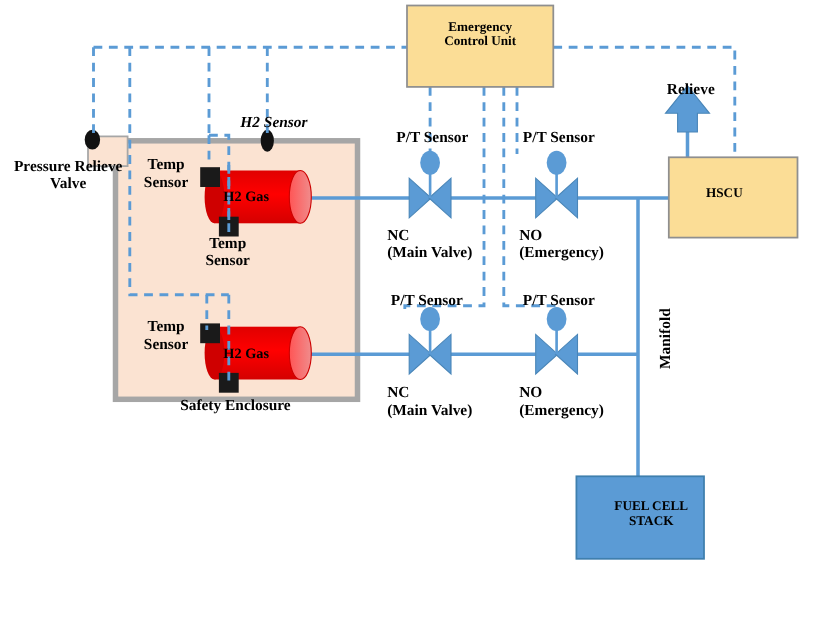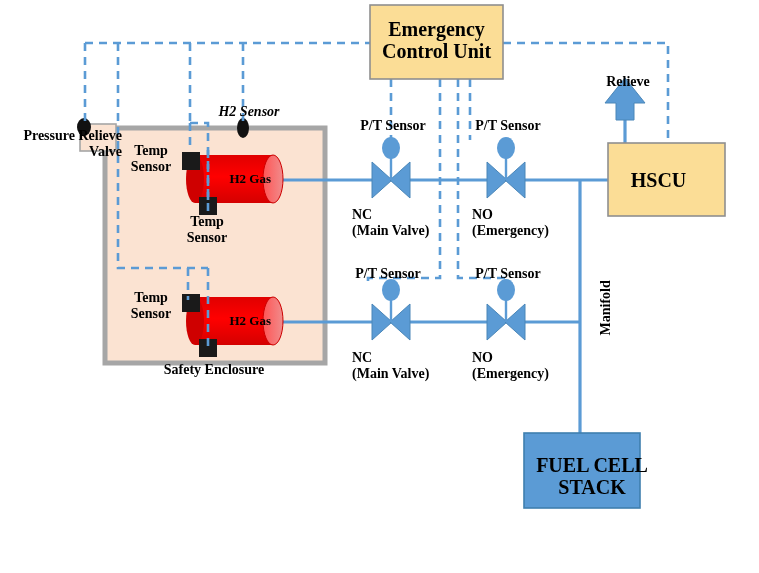--- a/index.html
+++ b/index.html
@@ -3,25 +3,25 @@
 <meta charset="utf-8">
 <style>
   html,body{margin:0;padding:0;background:#ffffff;}
   body{width:759px;height:573px;position:relative;overflow:hidden;
        font-family:"Liberation Serif","DejaVu Serif",serif;}
   #stage{position:absolute;left:0;top:0;width:759px;height:573px;}
   svg.layer{position:absolute;left:0;top:0;width:759px;height:573px;}
   .lbl{position:absolute;font-weight:bold;color:#000;line-height:1.12;
        text-align:center;white-space:pre-line;}
   .lbl.md{font-size:14px;}
-  .lbl.lg{font-size:20px;}
+  .lbl.lg{font-size:12px;}
   .lbl.title{font-size:17px;}
   .rot{transform:rotate(-90deg);transform-origin:center center;}
   .tankword{position:absolute;font-size:13px;font-weight:bold;color:#000;
-            text-align:right;}
+            text-align:left;}
 </style>
 </head>
 <body>
 
 <div id="stage">
 
   <svg class="layer" viewBox="0 0 759 573">
     <defs>
       <linearGradient id="tankgrad" x1="0" y1="0" x2="0" y2="1">
         <stop offset="0%" stop-color="#e00000"></stop>
@@ -162,21 +162,21 @@
   <div class="lbl lg" style="left:370px;top:18px;width:133px;">Emergency
 Control Unit</div>
 
   <div class="lbl lg" style="left:608px;top:169px;width:101px;">HSCU</div>
 
   <div class="lbl lg" style="left:524px;top:454px;width:136px;">FUEL CELL
 STACK</div>
 
   <div class="lbl md" style="left:593px;top:74px;width:70px;">Relieve</div>
 
-  <div class="lbl md" style="left:2px;top:128px;width:120px;text-align:right;">Pressure Relieve
+  <div class="lbl md" style="left:2px;top:144px;width:120px;text-align:center;">Pressure Relieve
 Valve</div>
 
   <div class="lbl md" style="left:203px;top:104px;width:92px;font-style:italic;">H2 Sensor</div>
 
   <div class="lbl md" style="left:120px;top:143px;width:62px;">Temp
 Sensor</div>
   <div class="lbl md" style="left:172px;top:214px;width:70px;">Temp
 Sensor</div>
   <div class="lbl md" style="left:118px;top:290px;width:66px;">Temp
 Sensor</div>

